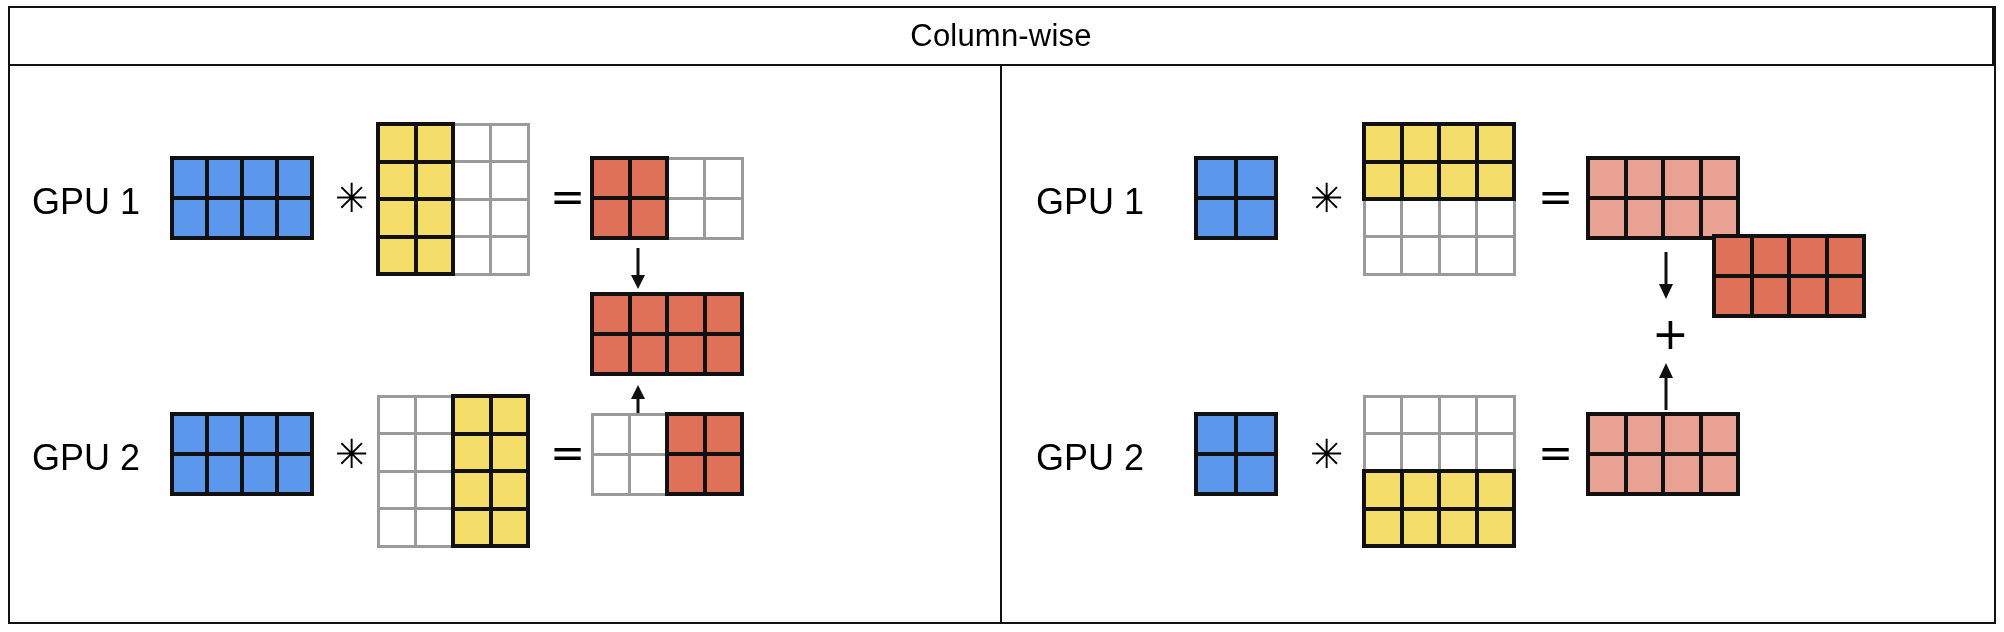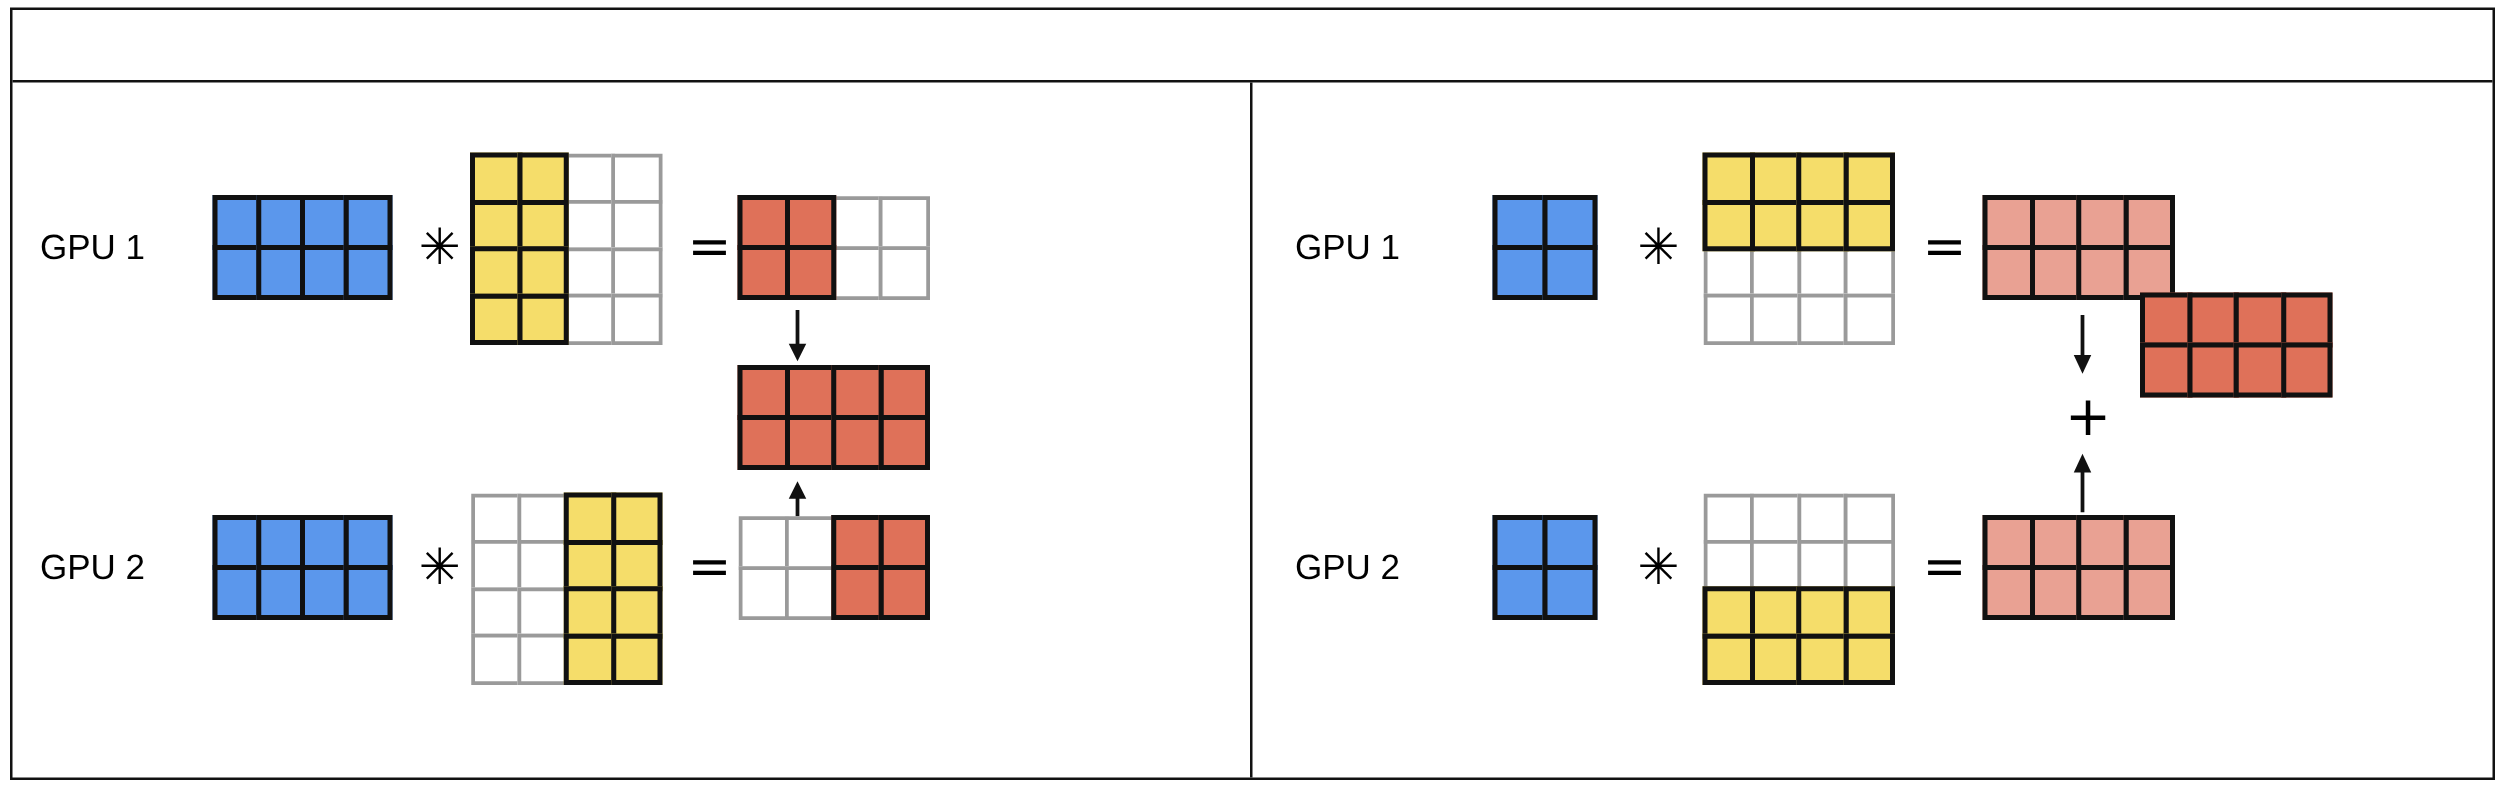--- a/index.html
+++ b/index.html
@@ -53,21 +53,21 @@
     position:relative;
     flex:1 1 50%;
     box-sizing:border-box;
   }
   .panel.left{ border-right:2px solid #111; }
 
   
   .abs{ position:absolute; }
 
   .gpu-label{
-    font-size:28px;
+    font-size:36px;
     white-space:nowrap;
     line-height:1;
   }
   .op{
     font-size:40px;
     line-height:1;
     font-family:"DejaVu Sans", sans-serif;
     white-space:nowrap;
   }
   .op.eq{ font-size:42px; }
@@ -102,20 +102,21 @@
   .arrow{ position:absolute; }
   .arrow svg{ display:block; }
 </style>
 </head>
 <body>
 
 <div class="figure">
   <div class="frame">
 
     <div class="header-row">
+      <div class="header-cell left">Column-wise</div>
     </div>
 
     <div class="body-row">
 
       <div class="panel left">
 
         <div class="gpu-label abs" style="left:22px; top:118px;">GPU 1</div>
 
         <div class="matrix" id="cw-g1-in" style="left:162px; top:92px; width:140px; height:80px;
                     grid-template-columns:repeat(4,1fr); grid-template-rows:repeat(2,1fr);">

